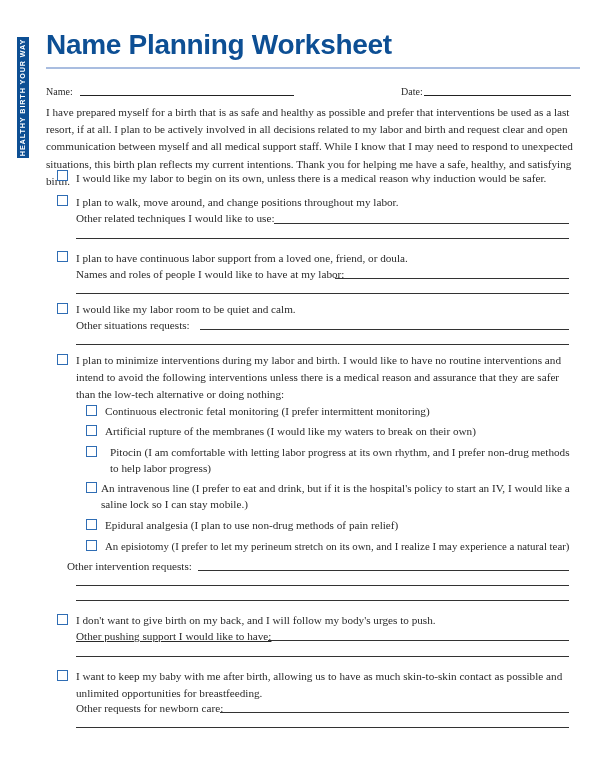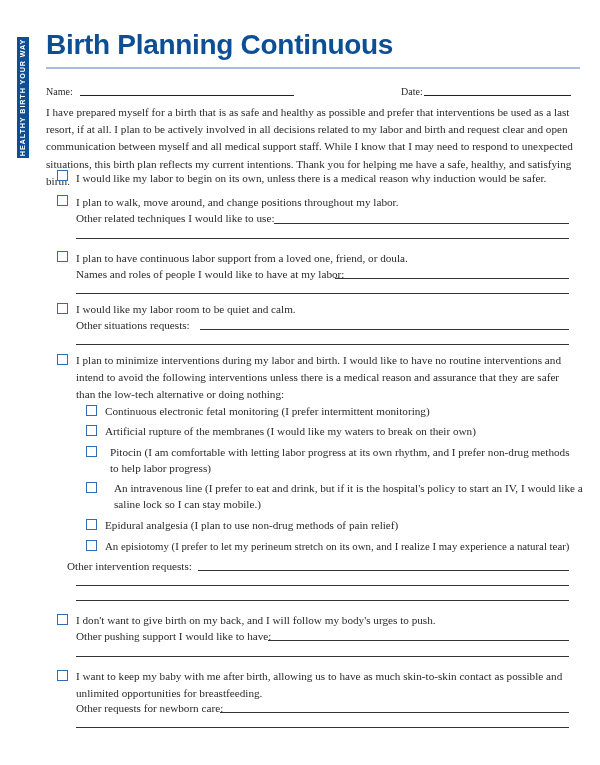--- a/index.html
+++ b/index.html
@@ -21,21 +21,21 @@
   .cb { position:absolute; width:9px; height:9px; border:1.4px solid #2f6db4; background:#fff; box-sizing:content-box; }
   .item-text { position:absolute; font-size:11.2px; line-height:16.2px; }
 </style>
 </head>
 <body>
 
 <div class="side-band">
   <span>HEALTHY BIRTH YOUR WAY</span>
 </div>
 
-<h1 class="title">Birth Planning Continuous</h1>
+<h1 class="title">Name Planning Worksheet</h1>
 <div class="title-rule"></div>
 
 <span class="text" style="left:46px;top:84px;">Name:</span>
 <div class="blank thick" style="left:80px;top:95px;width:214px;"></div>
 <span class="text" style="left:401px;top:84px;">Date:</span>
 <div class="blank thick" style="left:424px;top:95px;width:147px;"></div>
 
 <div class="para">I have prepared myself for a birth that is as safe and healthy as possible and prefer that interventions be used as a last resort, if at all. I plan to be actively involved in all decisions related to my labor and birth and request clear and open communication between myself and all medical support staff. While I know that I may need to respond to unexpected situations, this birth plan reflects my current intentions. Thank you for helping me have a safe, healthy, and satisfying birth.</div>
 
 <div class="cb" style="left:57px;top:170px;"></div>
@@ -65,36 +65,36 @@
 <div class="cb" style="left:86px;top:405px;"></div>
 <div class="item-text" style="left:105px;top:403px;width:470px;">Continuous electronic fetal monitoring (I prefer intermittent monitoring)</div>
 
 <div class="cb" style="left:86px;top:425px;"></div>
 <div class="item-text" style="left:105px;top:423px;width:470px;">Artificial rupture of the membranes (I would like my waters to break on their own)</div>
 
 <div class="cb" style="left:86px;top:446px;"></div>
 <div class="item-text" style="left:110px;top:444px;width:470px;">Pitocin (I am comfortable with letting labor progress at its own rhythm, and I prefer non-drug methods to help labor progress)</div>
 
 <div class="cb" style="left:86px;top:482px;"></div>
-<div class="item-text" style="left:114px;top:480px;width:470px;">An intravenous line (I prefer to eat and drink, but if it is the hospital's policy to start an IV, I would like a saline lock so I can stay mobile.)</div>
+<div class="item-text" style="left:101px;top:480px;width:470px;">An intravenous line (I prefer to eat and drink, but if it is the hospital's policy to start an IV, I would like a saline lock so I can stay mobile.)</div>
 
 <div class="cb" style="left:86px;top:519px;"></div>
 <div class="item-text" style="left:105px;top:517px;width:470px;">Epidural analgesia (I plan to use non-drug methods of pain relief)</div>
 
 <div class="cb" style="left:86px;top:540px;"></div>
 <div class="item-text" style="left:105px;top:538px;width:475px;font-size:10.8px;">An episiotomy (I prefer to let my perineum stretch on its own, and I realize I may experience a natural tear)</div>
 
 <div class="item-text" style="left:67px;top:558px;">Other intervention requests:</div>
 <div class="blank" style="left:198px;top:570px;width:371px;"></div>
 <div class="blank" style="left:76px;top:585px;width:493px;"></div>
 <div class="blank" style="left:76px;top:600px;width:493px;"></div>
 
 <div class="cb" style="left:57px;top:614px;"></div>
 <div class="item-text" style="left:76px;top:612px;width:500px;">I don't want to give birth on my back, and I will follow my body's urges to push.</div>
-<div class="item-text" style="left:76px;top:628px;">Other pushing support I would like to have:</div>
+<div class="item-text" style="left:76px;top:628px;text-decoration:underline;">Other pushing support I would like to have:</div>
 <div class="blank" style="left:268px;top:640px;width:301px;"></div>
 <div class="blank" style="left:76px;top:656px;width:493px;"></div>
 
 <div class="cb" style="left:57px;top:670px;"></div>
 <div class="item-text" style="left:76px;top:668px;width:495px;line-height:17px;white-space:normal;">I want to keep my baby with me after birth, allowing us to have as much skin-to-skin contact as possible and unlimited opportunities for breastfeeding.</div>
 <div class="item-text" style="left:76px;top:700px;">Other requests for newborn care:</div>
 <div class="blank" style="left:220px;top:712px;width:349px;"></div>
 <div class="blank" style="left:76px;top:727px;width:493px;"></div>
 
 </body></html>

